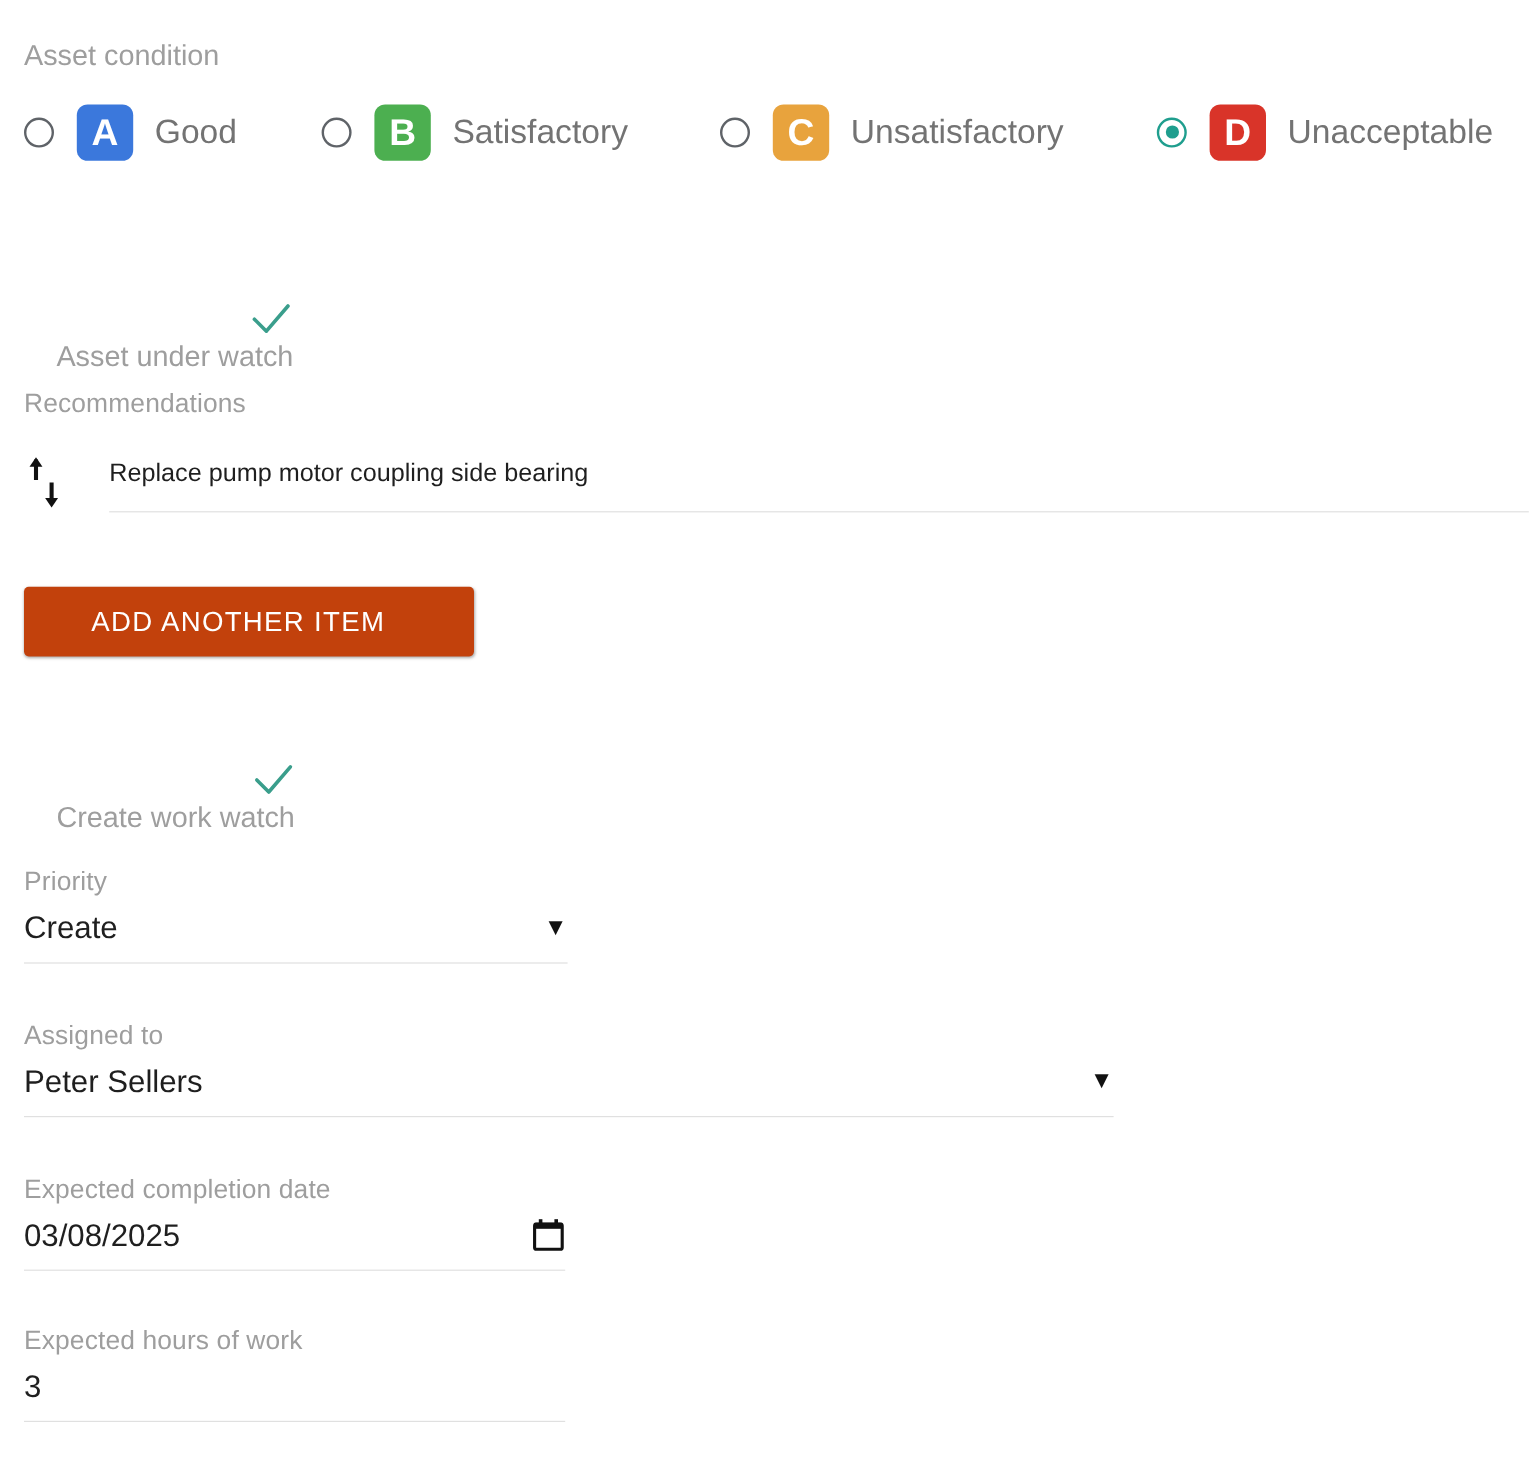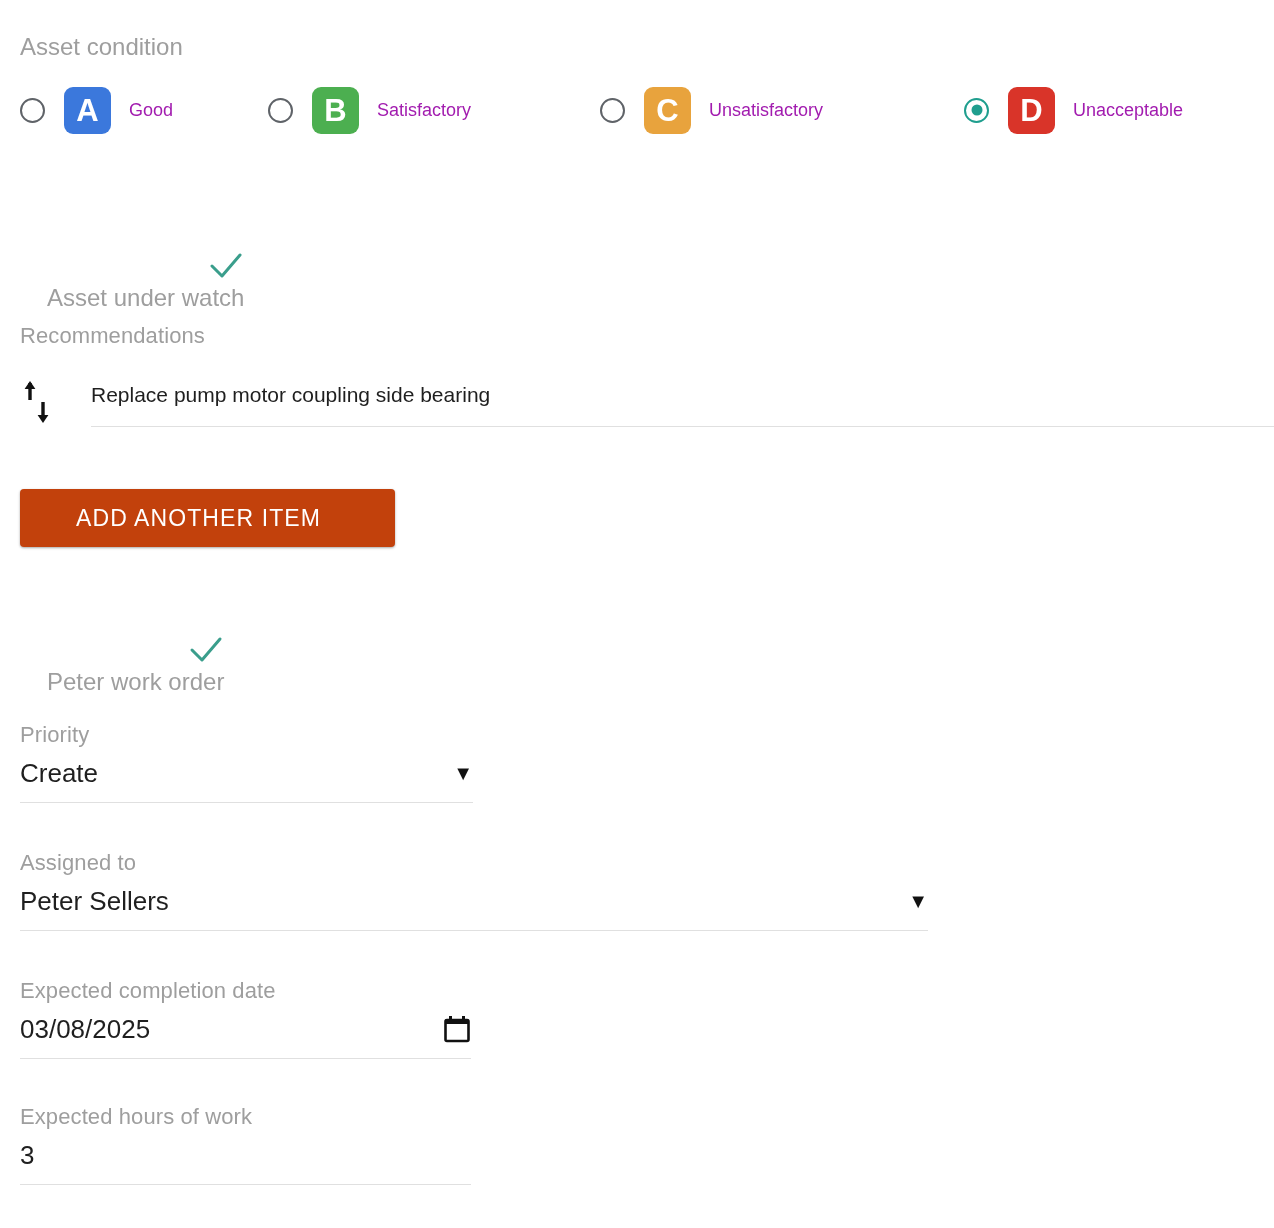--- a/index.html
+++ b/index.html
@@ -101,22 +101,22 @@
     align-items: center;
     justify-content: center;
     color: #ffffff;
     font-size: 31px;
     font-weight: 700;
     line-height: 1;
     flex: 0 0 auto;
   }
   .condition-text {
     margin-left: 18px;
-    color: #a21caf;
-    font-size: 18px;
+    color: #737373;
+    font-size: 28px;
     line-height: 30px;
     white-space: nowrap;
   }
 
   
   .check-row {
     position: absolute;
     display: flex;
     align-items: flex-end;
     cursor: pointer;
@@ -276,21 +276,21 @@
   </div>
 
   <button class="add-item-button">ADD ANOTHER ITEM</button>
 
   <div class="check-row" style="left:20px; top:632px;">
     <span class="check-icon">
       <svg viewBox="0 0 36 36" width="36" height="36" aria-hidden="true">
         <path d="M4 18 L14 28 L32 7" fill="none" stroke="#3a9e8c" stroke-width="3" stroke-linecap="round" stroke-linejoin="round"></path>
       </svg>
     </span>
-    <span class="check-label">Peter work order</span>
+    <span class="check-label">Create work watch</span>
   </div>
 
   <div class="wo-field" style="top:722px; width:453px;">
     <div class="field-label label-line">Priority</div>
     <div class="wo-value-row">
       <span class="field-value">Create</span>
       <span class="caret">▼</span>
     </div>
     <div class="underline" style="margin-top:14px;"></div>
   </div>

